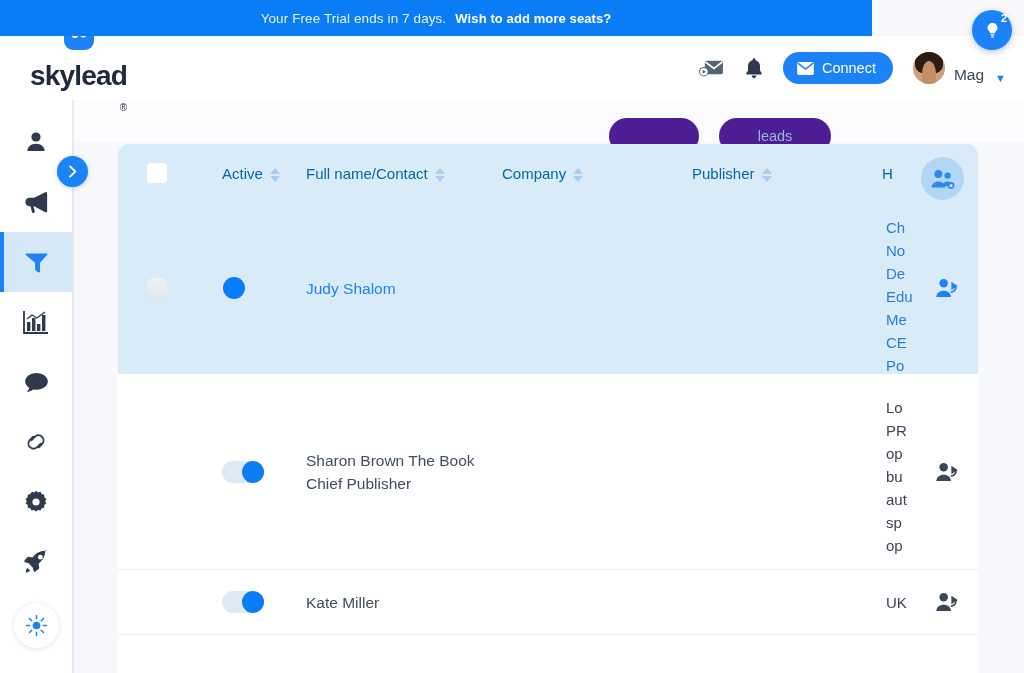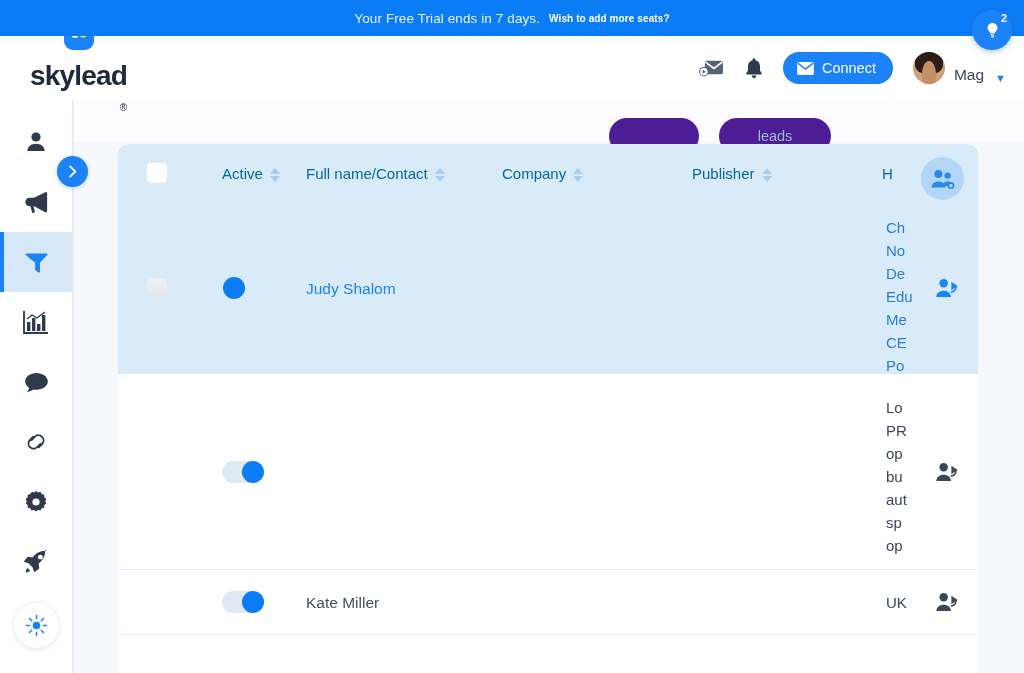--- a/index.html
+++ b/index.html
@@ -18,36 +18,36 @@
     width: 1024px;
     height: 673px;
     overflow: hidden;
     background: #f7f8fc;
   }
 
   
   .trial-banner {
     position: absolute;
     top: 0; left: 0;
-    width: 1024px;
+    width: 872px;
     height: 36px;
     background: #0a7cf5;
     display: flex;
     align-items: center;
     justify-content: center;
     gap: 9px;
     z-index: 30;
   }
   .trial-text {
     font-size: 13.5px;
     color: #e8f2ff;
     letter-spacing: .1px;
   }
   .trial-link {
-    font-size: 10px;
+    font-size: 13px;
     color: #ffffff;
     font-weight: 700;
     letter-spacing: .1px;
     cursor: pointer;
   }
 
   
   .tip-bubble {
     position: absolute;
     top: 10px;
@@ -689,20 +689,23 @@
         </div>
       </div>
 
       <div class="trow" style="height:196px">
         <div class="c-chk"></div>
         <div class="c-act">
           <span class="toggle">
               <span class="knob"></span>
             </span>
         </div>
+        <div class="c-name">
+          <span class="cell-name">Sharon Brown The Book<br>Chief Publisher</span>
+        </div>
         <div class="c-comp"></div>
         <div class="c-occ"></div>
         <div class="headline plain" style="top:22px">
           <div>Lo</div>
             <div>PR</div>
             <div>op</div>
             <div>bu</div>
             <div>aut</div>
             <div>sp</div>
             <div>op</div>

